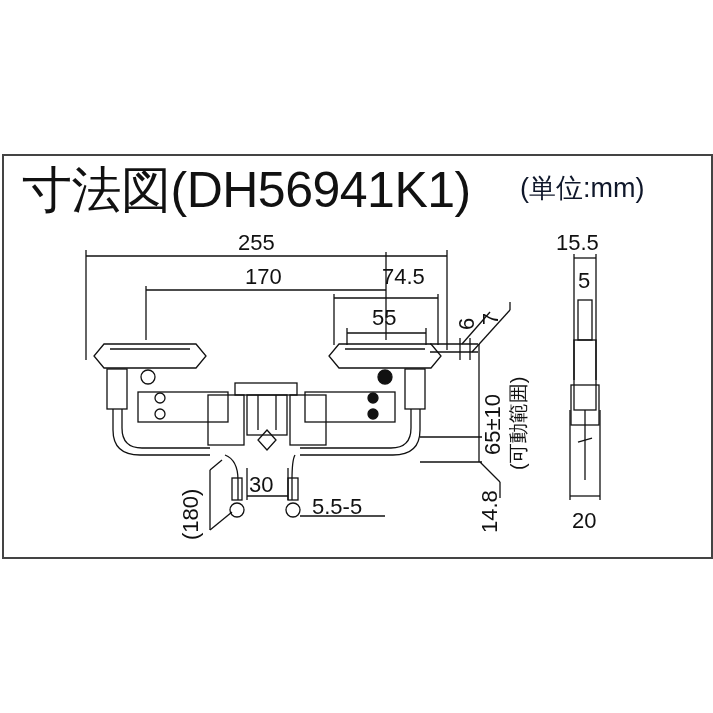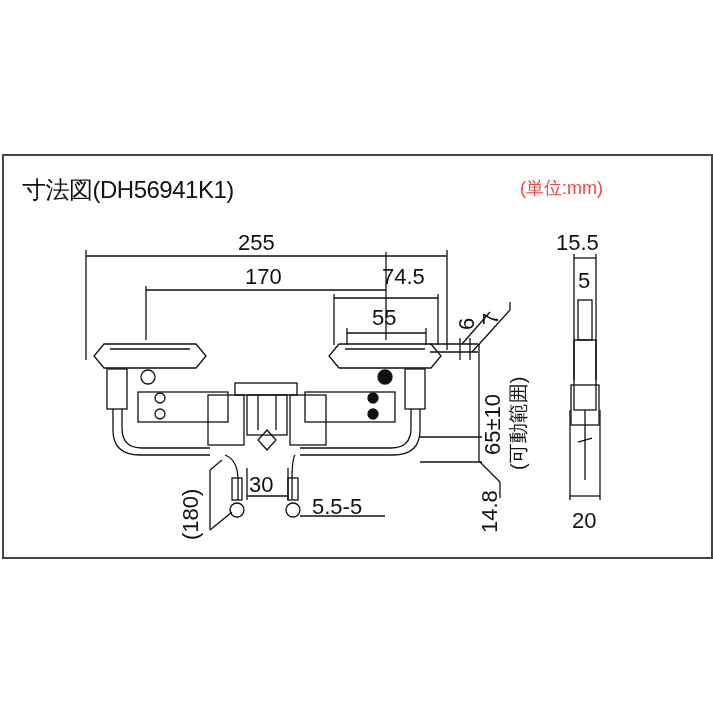--- a/index.html
+++ b/index.html
@@ -1,23 +1,23 @@
 <!DOCTYPE html>
 <html><head>
 <meta charset="utf-8">
 <style>
   html, body { margin: 0; padding: 0; background: #ffffff; }
   body { width: 713px; height: 713px; position: relative; overflow: hidden;
          font-family: "Liberation Sans", "DejaVu Sans", sans-serif; color: #111; }
   .frame { position: absolute; left: 2px; top: 154px; width: 707px; height: 401px;
            border: 2px solid #444; background: #fff; box-sizing: content-box; }
-  .title { position: absolute; left: 22px; top: 168px; font-size: 24px; line-height: 44px;
+  .title { position: absolute; left: 22px; top: 168px; font-size: 50px; line-height: 44px;
            letter-spacing: -0.5px; color: #111; white-space: nowrap; }
-  .unit { position: absolute; left: 520px; top: 172px; font-size: 18px; line-height: 32px;
-          color: #ef4444; white-space: nowrap; }
+  .unit { position: absolute; left: 520px; top: 172px; font-size: 27px; line-height: 32px;
+          color: #0f172a; white-space: nowrap; }
   svg.drawing { position: absolute; left: 0; top: 0; }
   .dim { font-family: "Liberation Sans", "DejaVu Sans", sans-serif; fill: #111; }
 </style>
 </head>
 <body>
 
 <div class="frame"></div>
 
 <div class="title">寸法図(DH56941K1)</div>
 <div class="unit">(単位:mm)</div>

